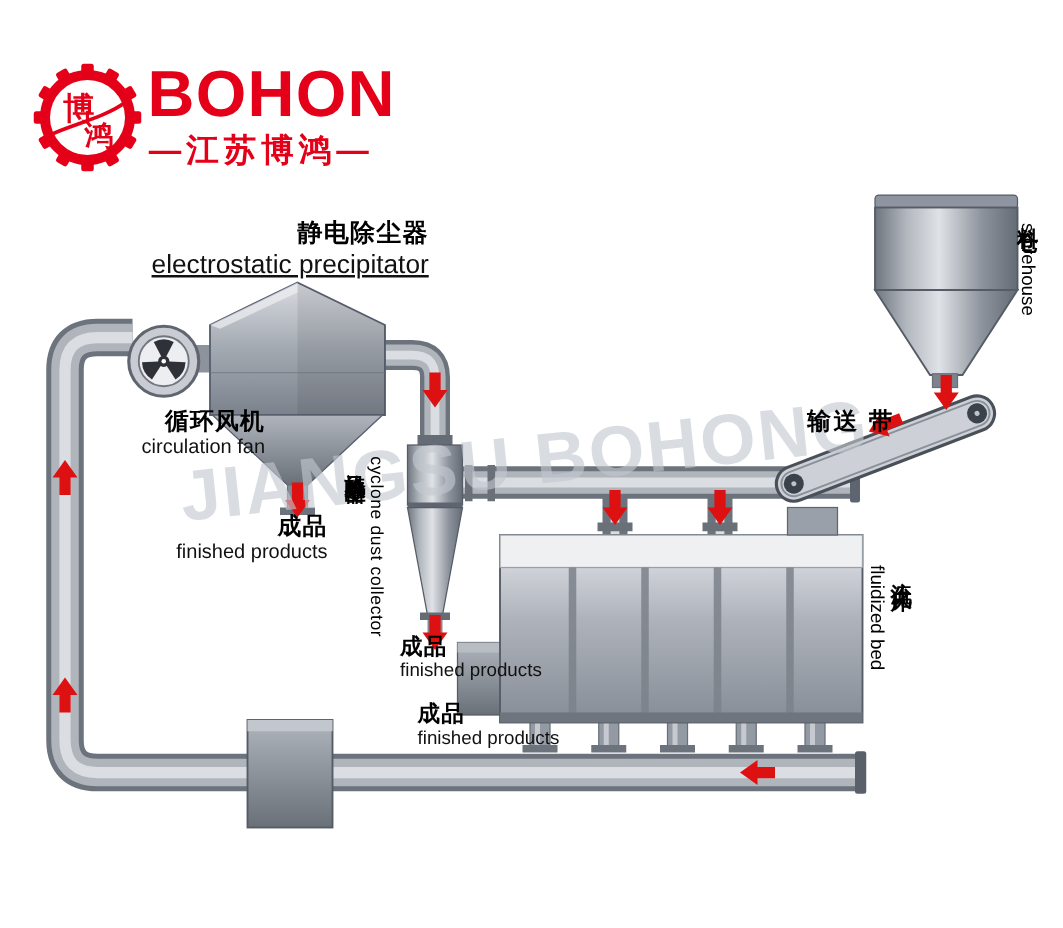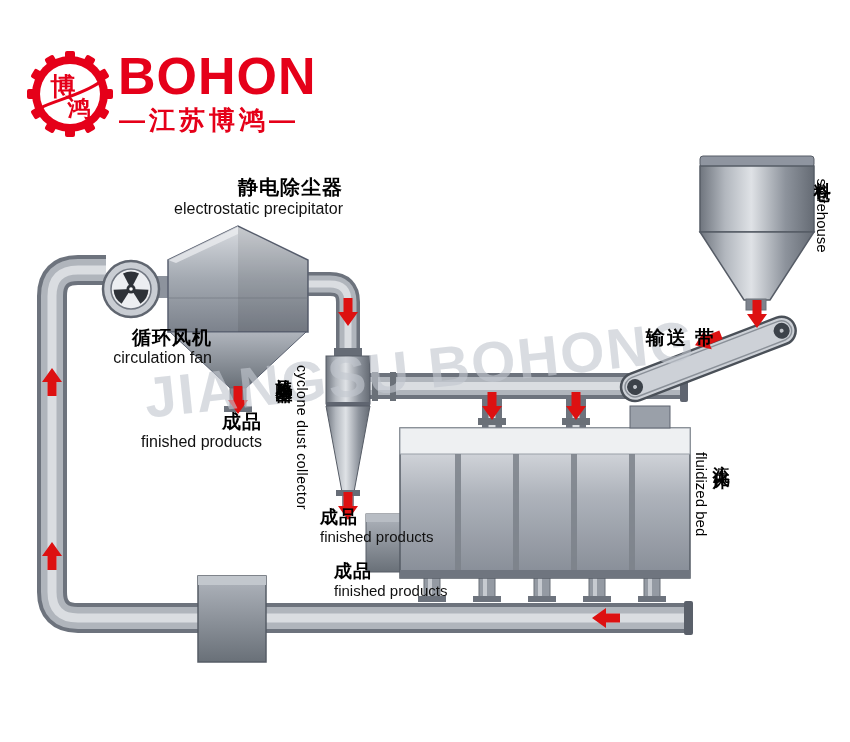--- a/index.html
+++ b/index.html
@@ -28,21 +28,21 @@
     transform:rotate(-6deg);transform-origin:center;white-space:nowrap;pointer-events:none;}
 
   #brand-name{position:absolute;left:118px;top:46px;font-size:52px;font-weight:bold;
     color:#e50019;letter-spacing:1px;}
   #brand-sub{position:absolute;left:119px;top:103px;font-size:26px;font-weight:bold;
     color:#e50019;letter-spacing:4px;}
   #emblem{position:absolute;left:26px;top:50px;}
 
   #lbl-esp{left:108px;top:176px;width:235px;}
   #lbl-esp .zh{font-size:20px;letter-spacing:1px;}
-  #lbl-esp .en{font-size:16px;}
+  #lbl-esp .en{font-size:21px;text-decoration:underline;}
   #lbl-fan{left:52px;top:327px;width:160px;}
   #lbl-fan .zh{font-size:19px;letter-spacing:1px;}
   #lbl-fan .en{font-size:16px;}
   #lbl-esp-product{left:92px;top:411px;width:170px;}
   #lbl-esp-product .zh{font-size:19px;letter-spacing:1px;}
   #lbl-esp-product .en{font-size:16px;}
   #lbl-cyclone{left:274px;top:365px;height:205px;line-height:1.15;}
   #lbl-cyclone .zh{font-size:17px;letter-spacing:2px;}
   #lbl-cyclone .en{font-size:14px;letter-spacing:.5px;}
   #lbl-cyclone-product{left:320px;top:507px;}

